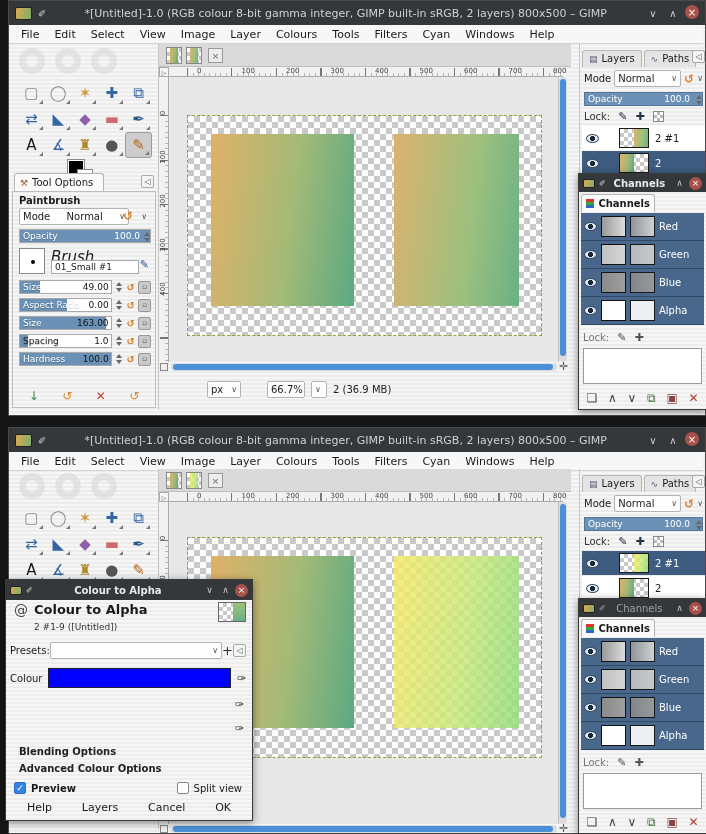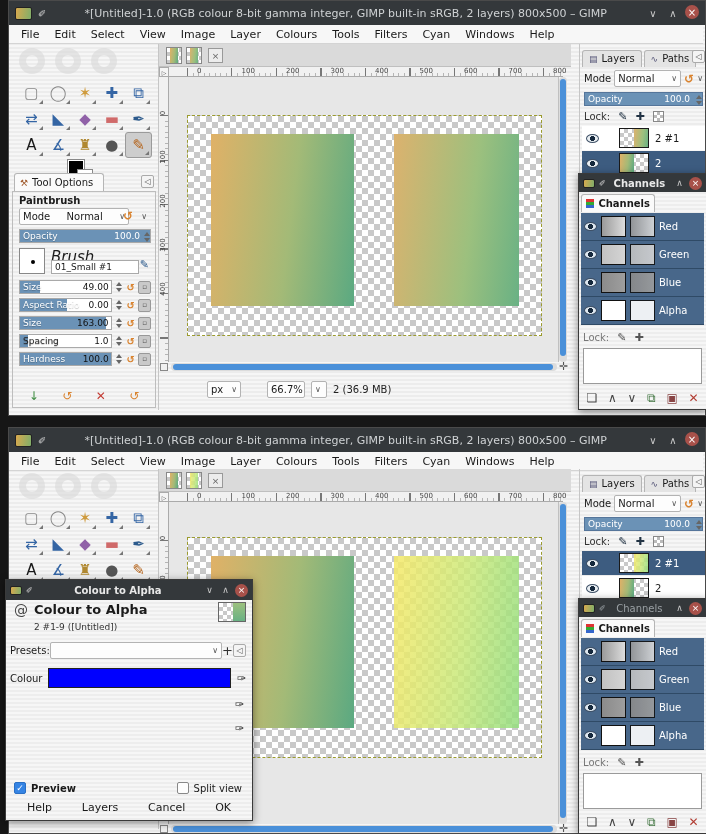--- a/index.html
+++ b/index.html
@@ -697,20 +697,31 @@
       <span style="font-size:13px;color:#333;">+</span>
       <span class="boxicon">◁</span>
     </div>
     <div class="abs" style="left:4px;top:88px;right:6px;display:flex;align-items:center;gap:6px;">
       <span class="rowlab">Colour</span>
       <span style="flex: 1 1 0%; height: 20px; border: 1px solid rgb(34, 34, 34); background: rgb(0, 0, 255);"></span>
       <span class="pipette">✑</span>
     </div>
     <span class="pipette abs" style="right:8px;top:118px;">✑</span>
     <span class="pipette abs" style="right:8px;top:142px;">✑</span>
+    <div class="abs" style="left:8px;top:166px;right:8px;">
+
+    <div style="display:flex;align-items:center;gap:5px;font-size:10px;font-weight:bold;color:#222;margin-bottom:6px;">
+        <span class="tri"></span>
+        <span>Blending Options</span>
+      </div>
+        <div style="display:flex;align-items:center;gap:5px;font-size:10px;font-weight:bold;color:#222;margin-bottom:6px;">
+        <span class="tri"></span>
+        <span>Advanced Colour Options</span>
+      </div>
+      </div>
     <div class="abs" style="left:8px;top:202px;right:10px;display:flex;justify-content:space-between;align-items:center;">
       <span style="display:flex;align-items:center;gap:5px;">
         <span class="cb on">✓</span>
         <span class="rowlab" style="font-weight:bold;">Preview</span>
       </span>
       <span style="display:flex;align-items:center;gap:5px;">
         <span class="cb"></span>
         <span class="rowlab">Split view</span>
       </span>
     </div>

